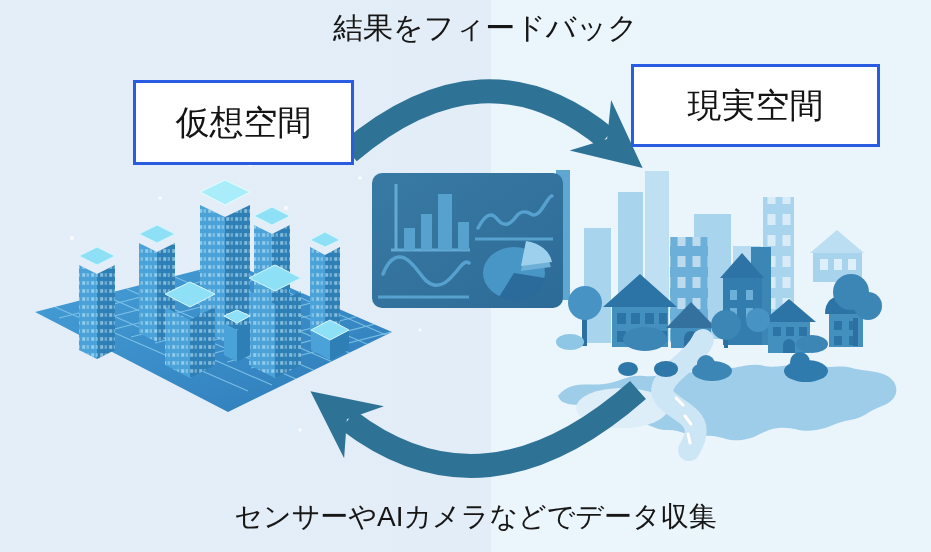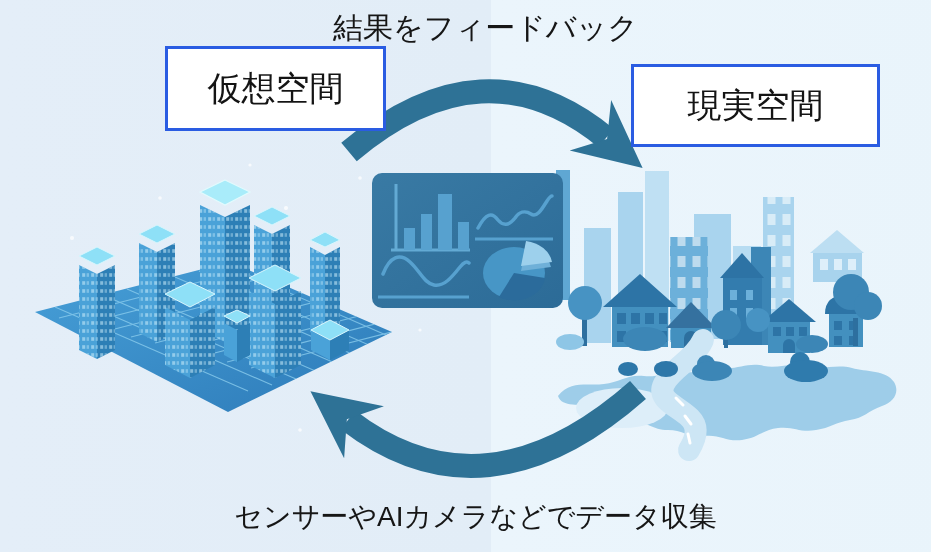--- a/index.html
+++ b/index.html
@@ -13,21 +13,21 @@
     position:absolute;left:0;width:931px;text-align:center;
     color:#161616;letter-spacing:0;white-space:nowrap;
   }
   #top-caption{top:8px;font-size:30px;transform:translateX(20px);}
   #bottom-caption{top:498px;font-size:28px;transform:translateX(10px);}
   .space-box{
     position:absolute;background:#ffffff;border:3px solid #2a5ce2;
     display:flex;align-items:center;justify-content:center;
     font-size:34px;color:#141414;z-index:3;box-sizing:border-box;
   }
-  #left-box{left:133px;top:46px;width:221px;height:85px;margin-left:32px;}
+  #left-box{left:133px;top:80px;width:221px;height:85px;}
   #right-box{left:631px;top:64px;width:249px;height:83px;}
   #scene{position:absolute;left:0;top:0;z-index:1;}
 </style>
 </head>
 <body>
 
 <div id="canvas">
 
   <svg id="scene" width="931" height="552" viewBox="0 0 931 552">
     <defs>

